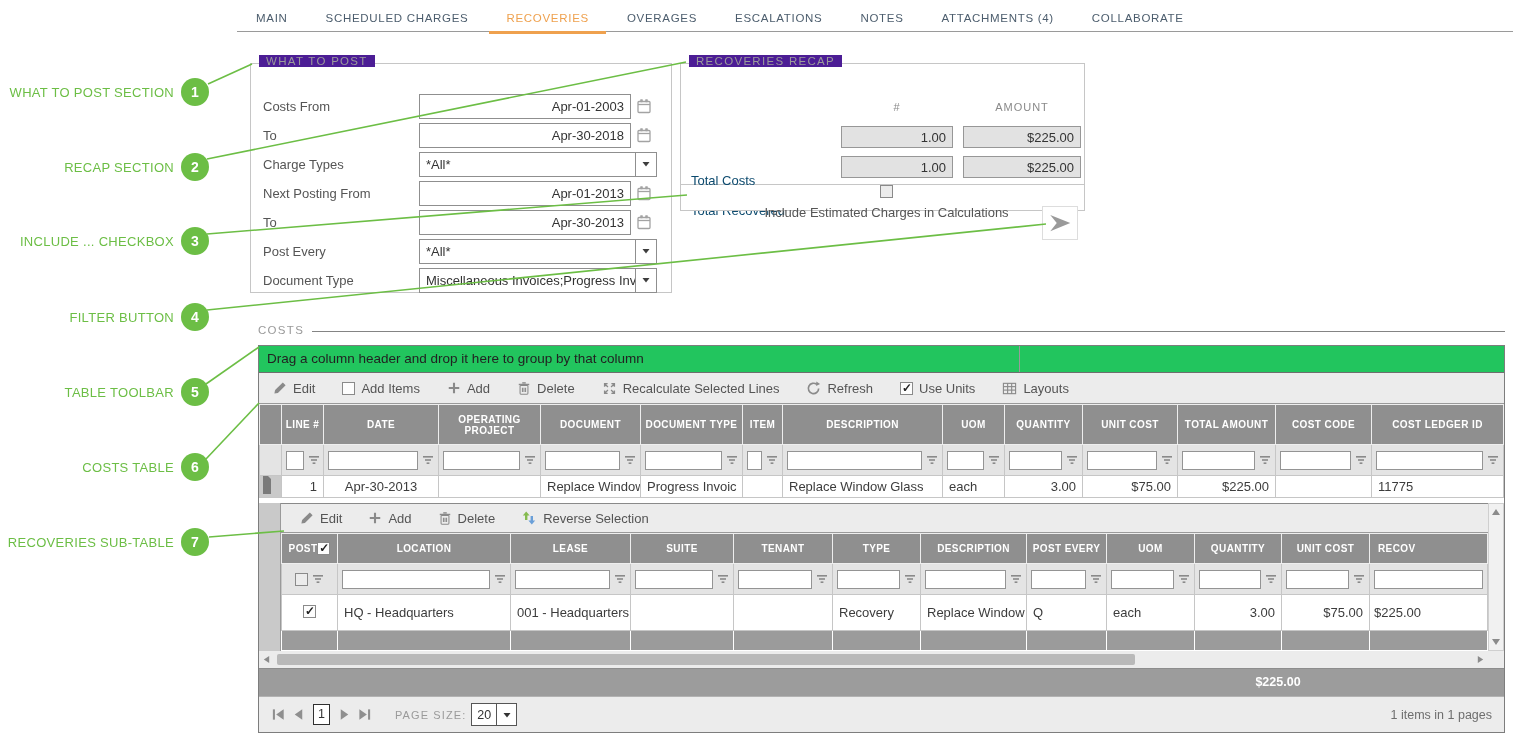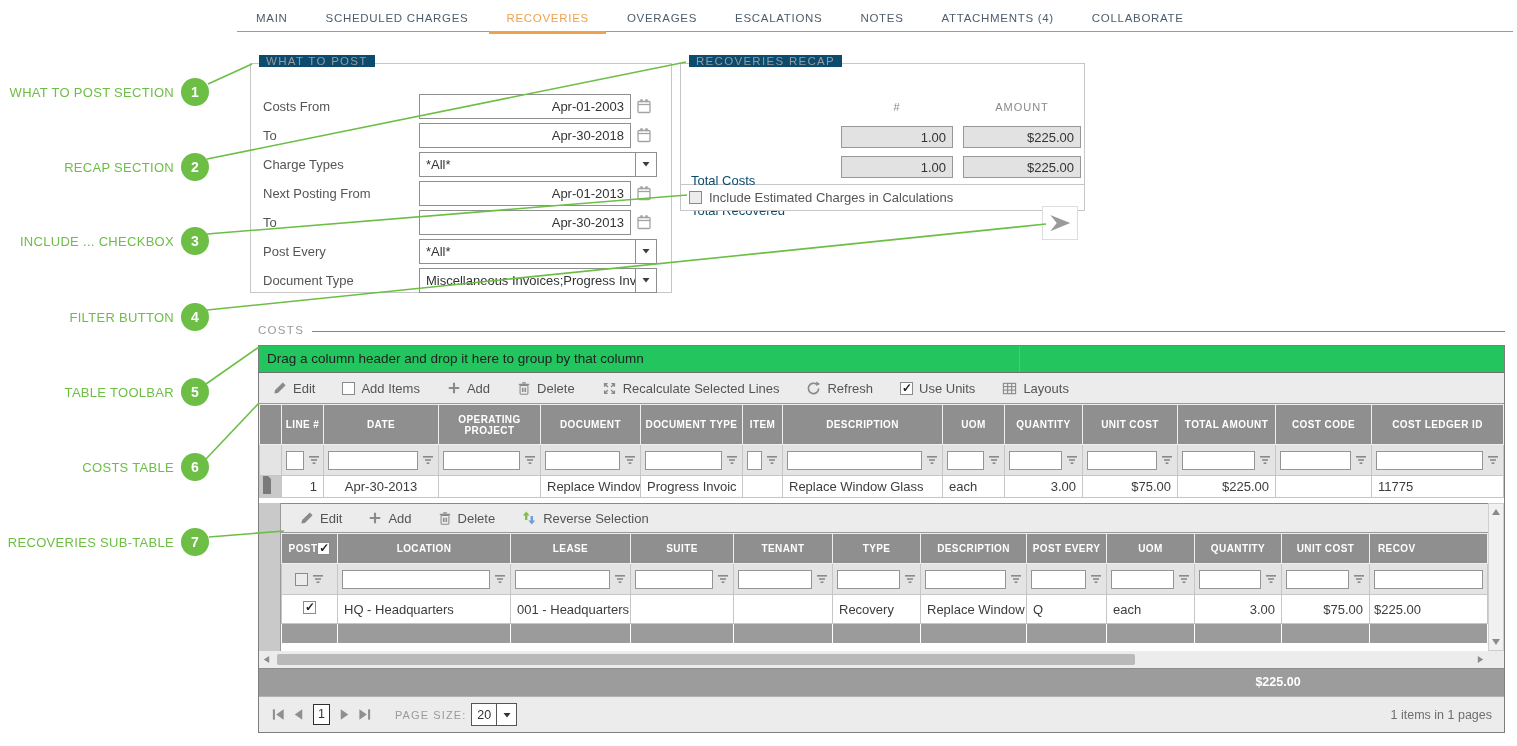--- a/index.html
+++ b/index.html
@@ -1,38 +1,38 @@
 <!DOCTYPE html>
 <html><head>
 <meta charset="utf-8">
 <style>
   html,body{margin:0;padding:0;}
   body{width:1517px;height:746px;position:relative;background:#fff;
        font-family:"Liberation Sans",sans-serif;overflow:hidden;color:#333;}
   *{box-sizing:border-box;}
-  .abs{position:absolute;}
+  .abs{position:absolute;flex-direction:column;}
 
   
   .tabbar{position:absolute;left:237px;top:4px;display:flex;z-index:5;}
   .tab{position:relative;padding:8px 19px;font-size:11.5px;letter-spacing:.7px;
        color:#4c5d6d;white-space:nowrap;cursor:pointer;}
   .tab.active{color:#efa14e;}
   .tab.active::after{content:"";position:absolute;left:2px;right:2px;top:27px;height:3px;background:#efa14e;}
   .tabline{position:absolute;left:237px;top:31px;width:1276px;height:1px;background:#9a9a9a;}
 
   
   .anno{position:absolute;left:0;width:209px;height:28px;display:flex;align-items:center;z-index:45;}
   .anno-label{flex:1;text-align:right;font-size:13px;letter-spacing:.3px;color:#6cbe45;margin-right:7px;white-space:nowrap;}
   .anno-badge{width:28px;height:28px;border-radius:50%;background:#6cbe45;color:#fff;
               font-size:14px;font-weight:bold;display:flex;align-items:center;justify-content:center;}
   #anno-lines{position:absolute;left:0;top:0;z-index:40;pointer-events:none;}
 
   
   .panel{position:absolute;border:1px solid #c6c6c6;background:#fff;}
-  .legend{position:absolute;top:-9px;left:8px;background:#0c4a6e;padding:0 7px;
+  .legend{position:absolute;top:-9px;left:8px;background:#4c1d95;padding:0 7px;
           font-size:11.5px;letter-spacing:1.3px;color:#9a9a9a;white-space:nowrap;}
   .frow{position:absolute;left:12px;height:26px;display:flex;align-items:center;}
   .flabel{width:156px;font-size:13px;color:#555;}
   .box{border:1px solid #8f8f8f;background:#fff;height:25px;display:flex;align-items:center;}
   .date-box{width:212px;justify-content:flex-end;padding-right:6px;font-size:13px;color:#333;}
   .cal{color:#a3a3a3;margin-left:5px;}
   .sel{width:238px;justify-content:space-between;cursor:pointer;}
   .sel-val{padding-left:6px;font-size:13px;color:#333;white-space:nowrap;overflow:hidden;flex:1;}
   .sel-caret{width:21px;align-self:stretch;border-left:1px solid #8f8f8f;display:flex;
              align-items:center;justify-content:center;color:#3d3d3d;flex:0 0 21px;}
@@ -707,21 +707,21 @@
               </span>
             </td>
         <td>
               <span class="flt">
                 <input style="">
               </span>
             </td>
       </tr>
       <tr class="dr">
         <td class="tc" style="height:29px;"><span class="cb on"></span></td>
-        <td style="height:29px;">HQ - Headquarters</td>
+        <td style="height:36px;">HQ - Headquarters</td>
         <td style="height:29px;">001 - Headquarters</td>
         <td style="height:29px;"></td>
         <td style="height:29px;"></td>
         <td style="height:29px;">Recovery</td>
         <td style="height:29px;">Replace Window G</td>
         <td style="height:29px;">Q</td>
         <td style="height:29px;">each</td>
         <td class="tr" style="height:29px;">3.00</td>
         <td class="tr" style="height:29px;">$75.00</td>
         <td style="height:29px;padding-left:4px;">$225.00</td>

